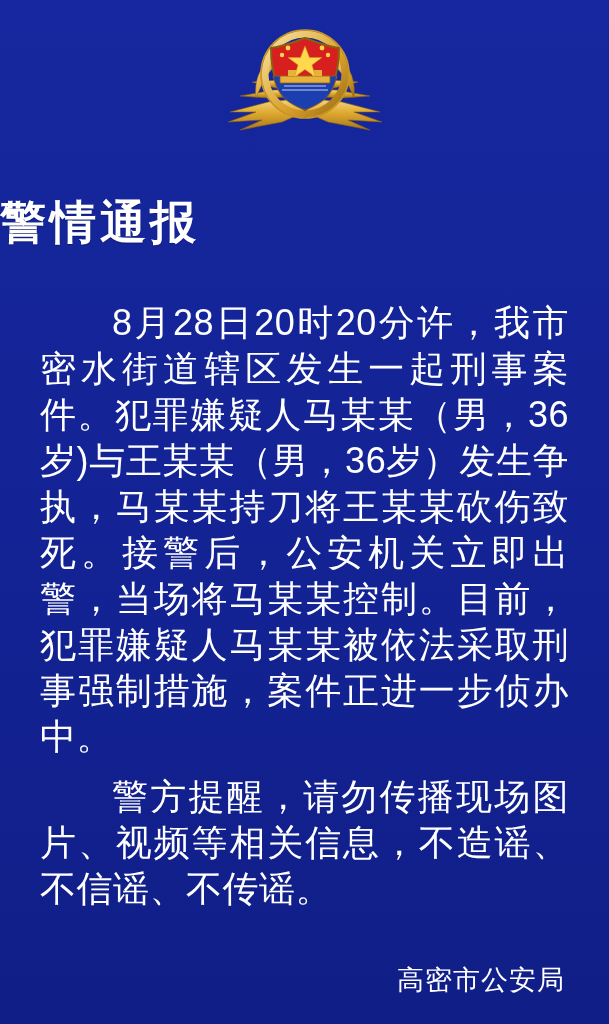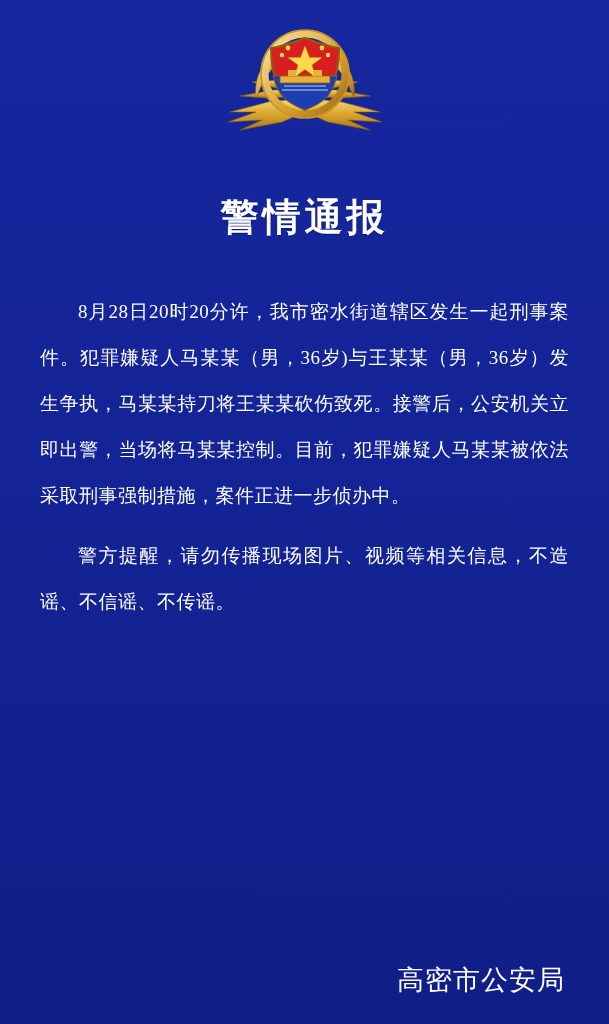--- a/index.html
+++ b/index.html
@@ -34,39 +34,39 @@
     box-sizing: border-box;
   }
   .emblem {
     width: 190px;
     height: 120px;
     position: relative;
   }
 
   
   .title {
-    text-align: center;
-    font-size: 38px;
+    text-align: left;
+    font-size: 46px;
     font-weight: bold;
     letter-spacing: 4px;
     margin-top: 62px;
     font-family: "Liberation Sans", "DejaVu Sans", sans-serif;
     color: #ffffff;
     text-shadow: 0 1px 1px rgba(0,0,0,0.25);
   }
 
   
   .body-text {
     margin: 46px 40px 0 40px;
-    font-size: 19px;
+    font-size: 36px;
     line-height: 46px;
     text-align: justify;
     text-justify: inter-ideograph;
     letter-spacing: 0.5px;
-    font-family: Liberation Serif, serif;
+    font-family: Liberation Sans, sans-serif;
   }
   .para {
     margin: 0 0 14px 0;
     text-indent: 2em;
   }
   .para:last-child { margin-bottom: 16px; }
 
   
   .footer {
     position: absolute;

